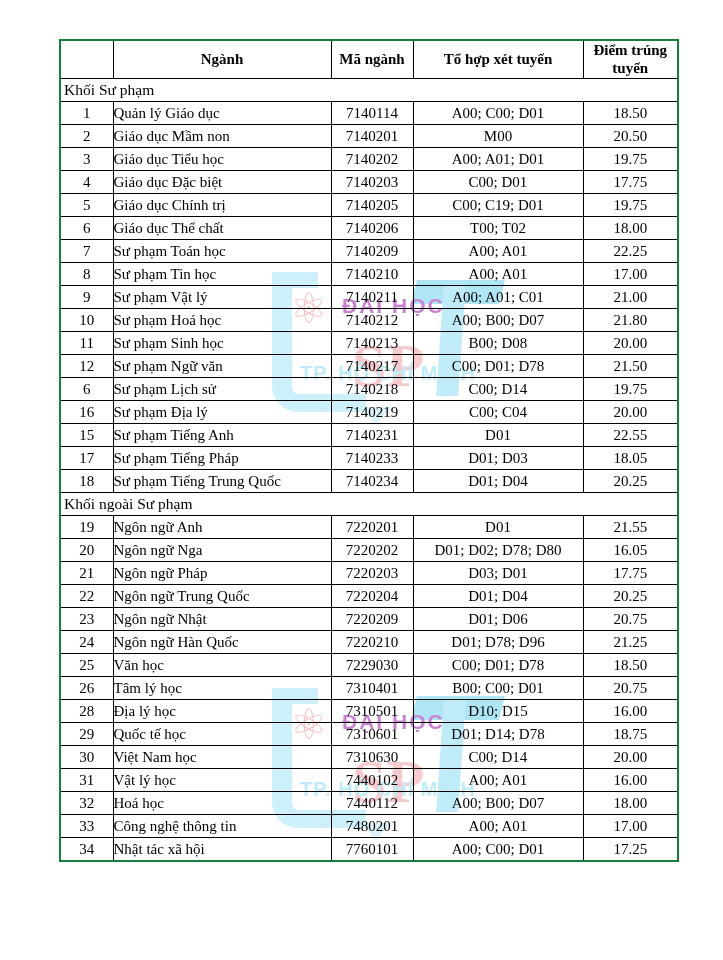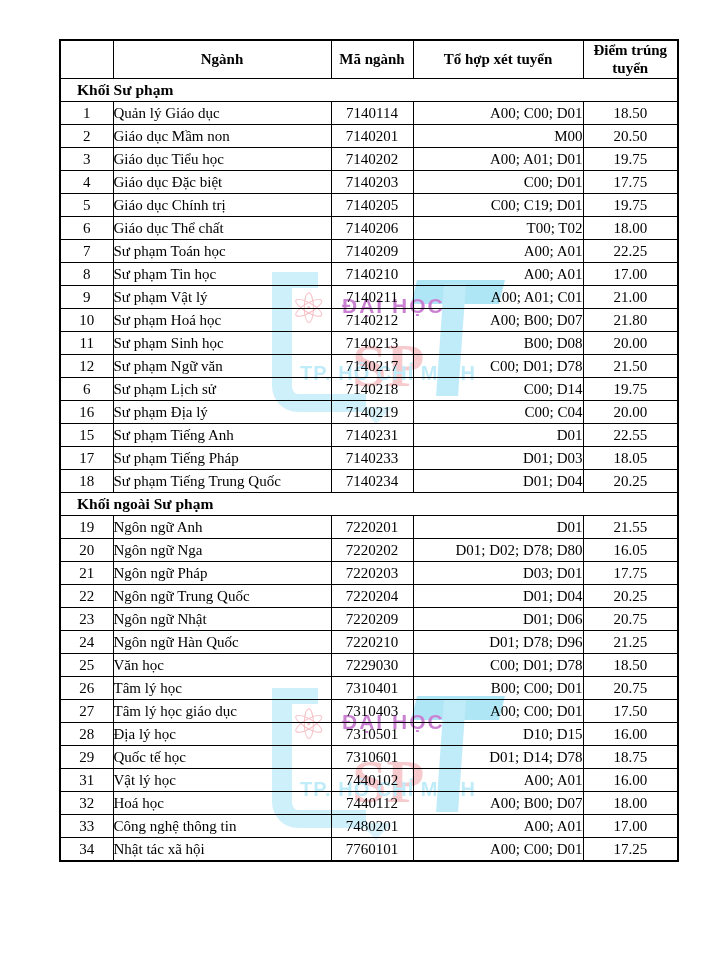--- a/index.html
+++ b/index.html
@@ -107,21 +107,21 @@
     position: absolute;
     left: 59px;
     top: 39px;
     z-index: 1;
   }
   table.scores {
     border-collapse: collapse;
     table-layout: fixed;
     width: 618px;
     background: transparent;
-    border: 2px solid #000000;
+    border: 2px solid #15803d;
   }
   table.scores td, table.scores th {
     border: 1px solid #000;
     font-size: 15px;
     line-height: 1.1;
     color: #000;
     padding: 0;
     background: transparent;
     overflow: hidden;
     white-space: nowrap;
@@ -132,27 +132,27 @@
     text-align: center;
     vertical-align: middle;
     white-space: normal;
     line-height: 1.15;
   }
   table.scores td { height: 22px; vertical-align: middle; }
 
   td.c-stt   { text-align: center; }
   td.c-nganh { text-align: left; padding-left: 6px; }
   td.c-ma    { text-align: center; }
-  td.c-tohop { text-align: right; padding-left: 5px; margin-left: 44px; }
+  td.c-tohop { text-align: center; padding-left: 5px; margin-left: 44px; }
   td.c-diem  { text-align: center; margin-left: 24px; }
 
   tr.section-row td {
-    font-weight: bold;
+    font-weight: normal;
     text-align: left;
-    padding-left: 16px;
+    padding-left: 3px;
     font-size: 15.5px;
     border-radius: 6px;
   }
 </style>
 </head>
 <body>
 
 <div id="page">
 
   <div class="watermark" style="top:262px;">
@@ -373,41 +373,41 @@
             <td class="c-diem">18.50</td>
           </tr>
           <tr>
             <td class="c-stt">26</td>
             <td class="c-nganh">Tâm lý học</td>
             <td class="c-ma">7310401</td>
             <td class="c-tohop">B00; C00; D01</td>
             <td class="c-diem">20.75</td>
           </tr>
           <tr>
-            <td class="c-stt">27</td>
-            <td class="c-nganh">Tâm lý học giáo dục</td>
-            <td class="c-ma">7310403</td>
-            <td class="c-tohop">A00; C00; D01</td>
-            <td class="c-diem">17.50</td>
-          </tr>
-          <tr>
             <td class="c-stt">28</td>
             <td class="c-nganh">Địa lý học</td>
             <td class="c-ma">7310501</td>
             <td class="c-tohop">D10; D15</td>
             <td class="c-diem">16.00</td>
           </tr>
           <tr>
             <td class="c-stt">29</td>
             <td class="c-nganh">Quốc tế học</td>
             <td class="c-ma">7310601</td>
             <td class="c-tohop">D01; D14; D78</td>
             <td class="c-diem">18.75</td>
           </tr>
           <tr>
+            <td class="c-stt">30</td>
+            <td class="c-nganh">Việt Nam học</td>
+            <td class="c-ma">7310630</td>
+            <td class="c-tohop">C00; D14</td>
+            <td class="c-diem">20.00</td>
+          </tr>
+          <tr>
             <td class="c-stt">31</td>
             <td class="c-nganh">Vật lý học</td>
             <td class="c-ma">7440102</td>
             <td class="c-tohop">A00; A01</td>
             <td class="c-diem">16.00</td>
           </tr>
           <tr>
             <td class="c-stt">32</td>
             <td class="c-nganh">Hoá học</td>
             <td class="c-ma">7440112</td>

